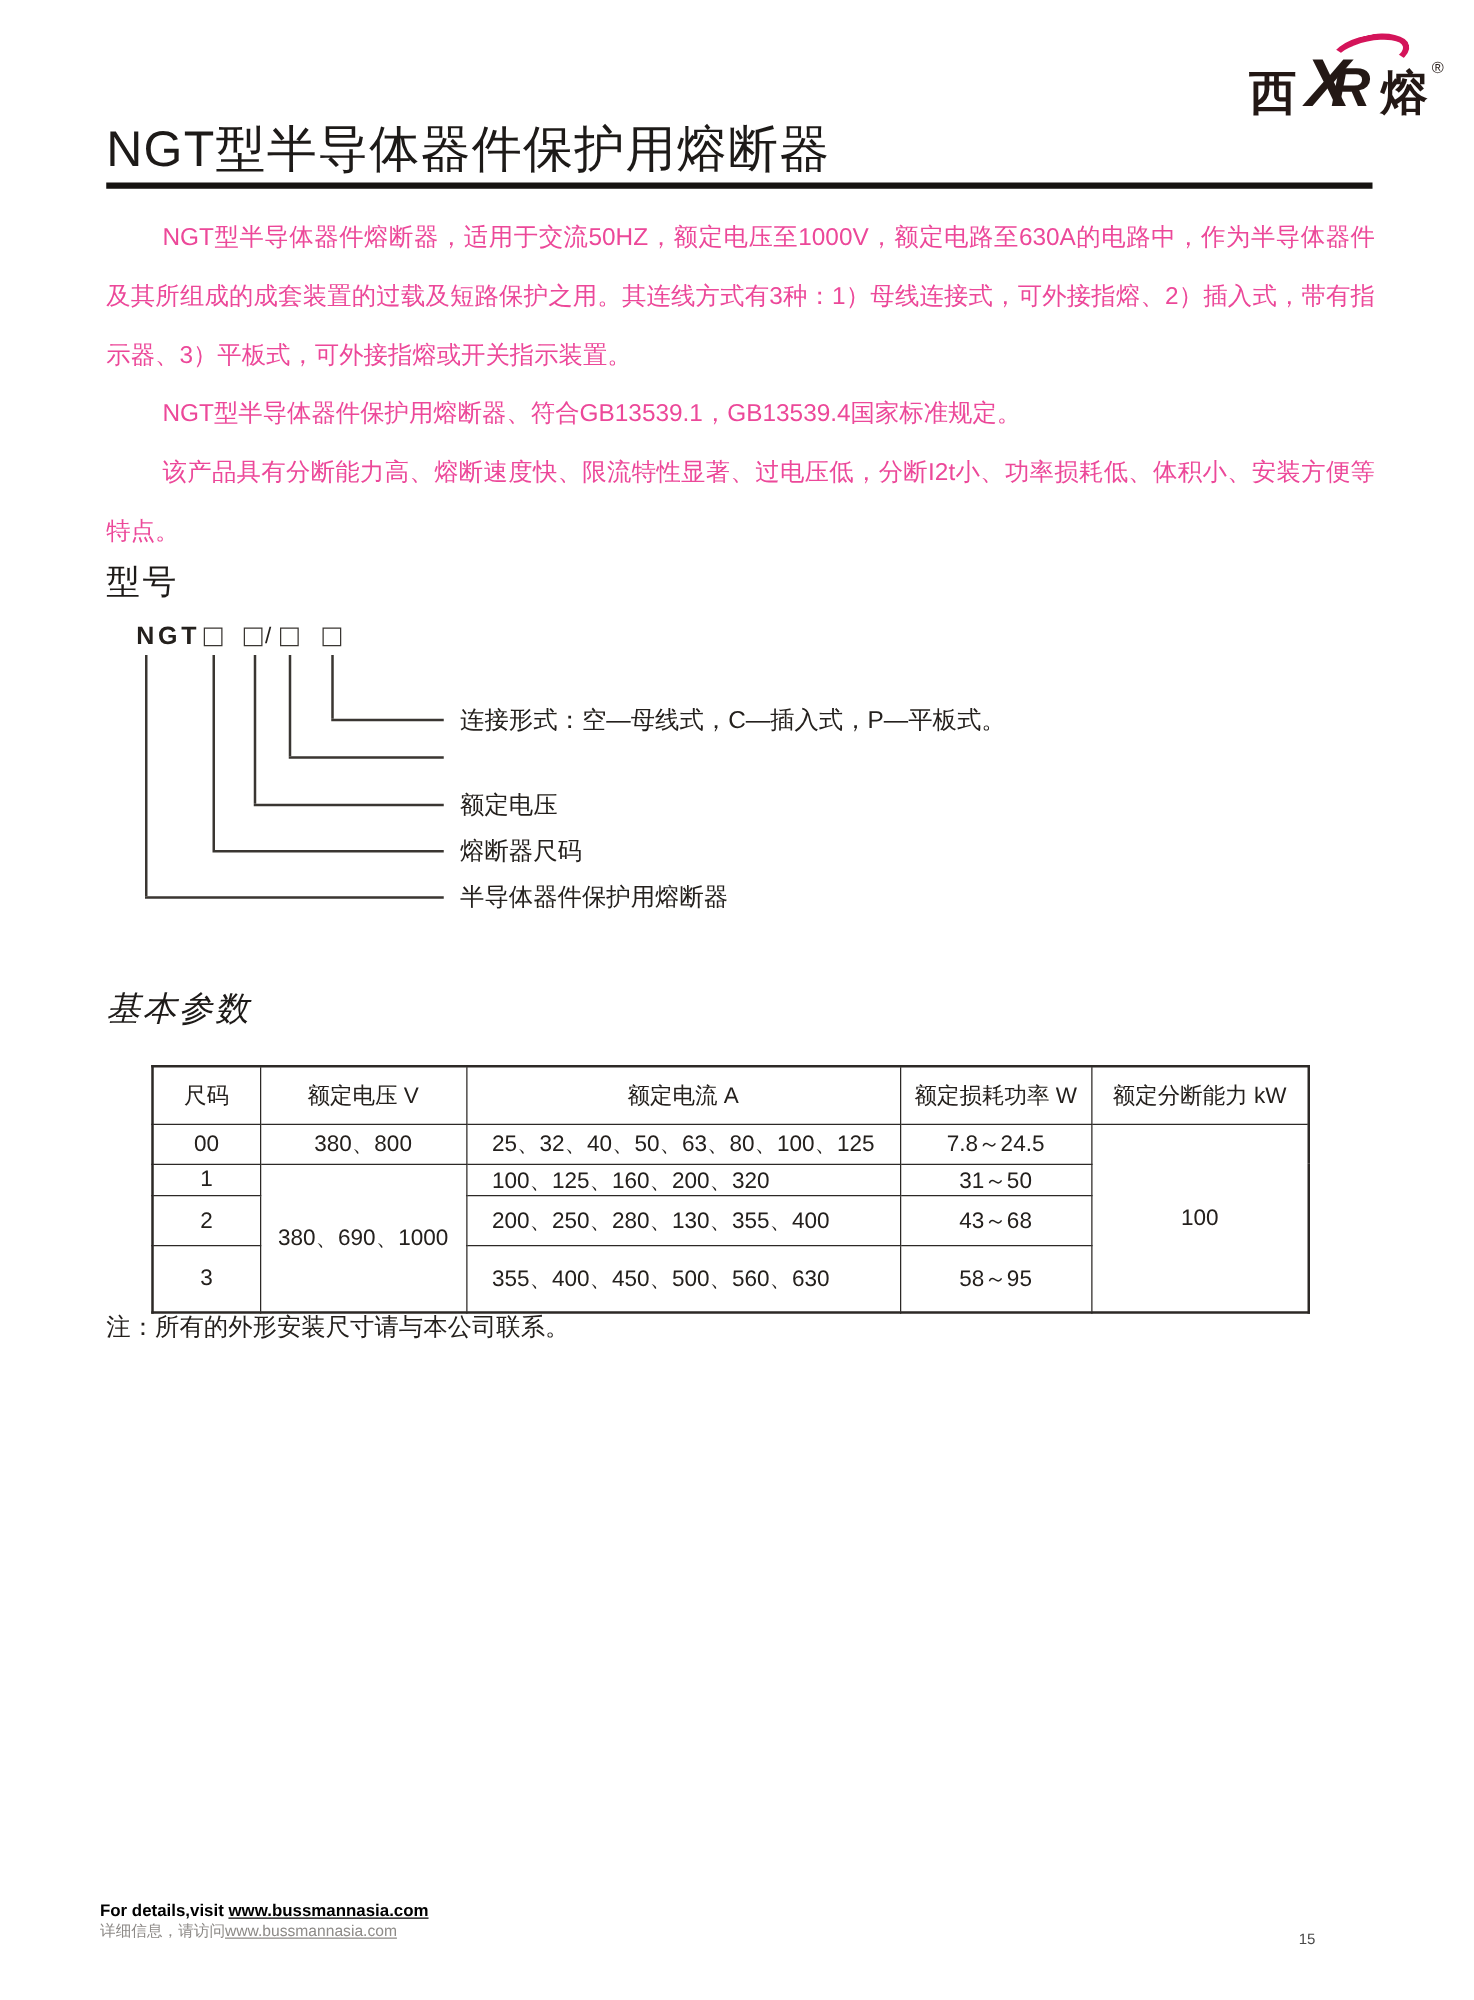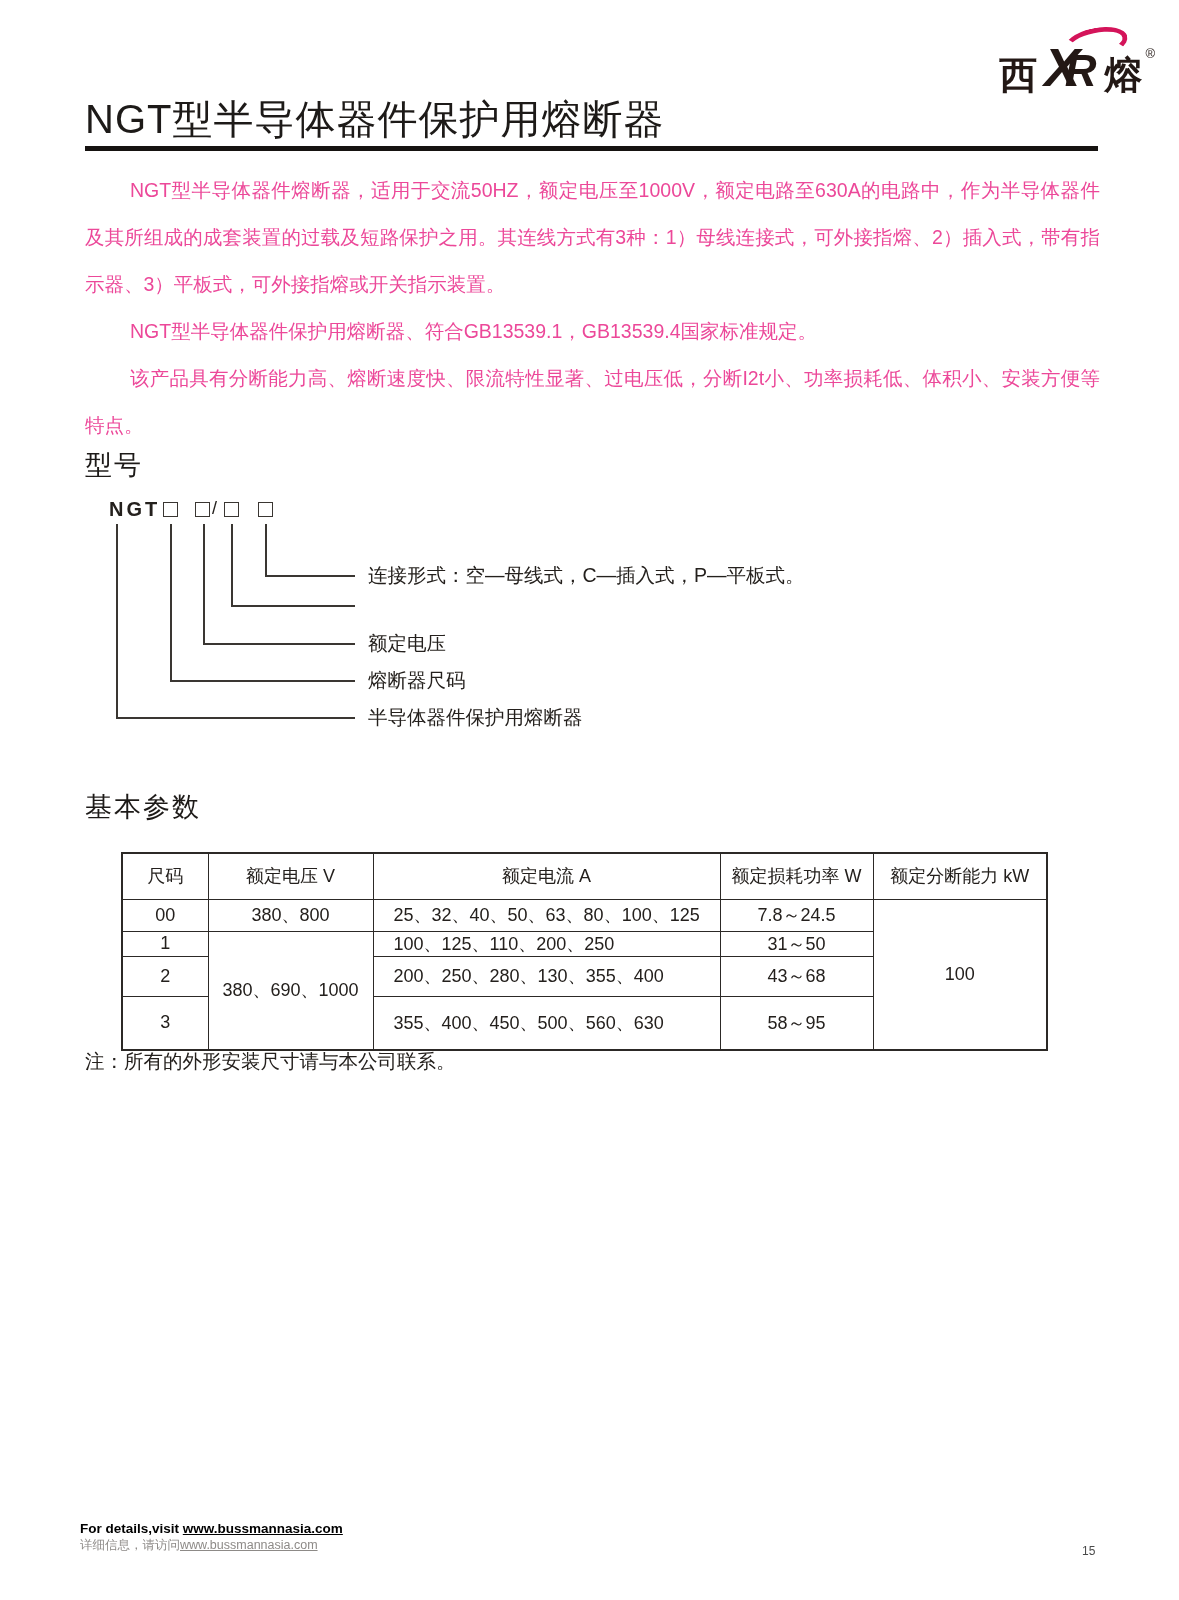--- a/index.html
+++ b/index.html
@@ -27,21 +27,21 @@
     font-size:40px; font-weight:500; color:#1d1a18; letter-spacing:1px; white-space:nowrap; }
   .title-rule { position:absolute; left:85px; top:146px; width:1013px; height:5px; background:#161311; }
 
   
   .intro { position:absolute; left:85px; top:167px; width:1015px; }
   .intro p { font-size:19.5px; line-height:47px; text-indent:45px; color:#ec4899; text-align:justify; }
 
   
   .sec-h { position:absolute; left:85px; font-size:27px; font-weight:500; color:#1d1a18; letter-spacing:2px; }
   #h-model { top:447px; }
-  #h-params { top:789px; }
+  #h-params { top:789px;font-style:italic; }
 
   
   .diagram { position:absolute; left:85px; top:498px; width:950px; height:250px; }
   .code-prefix { position:absolute; left:24px; top:0; font-size:20px; font-weight:700; letter-spacing:3px; color:#24201d; }
   .code-box { position:absolute; top:4px; width:15px; height:15px; border:1.5px solid #3a3632; background:#fff; }
   .code-slash { position:absolute; left:127px; top:0; font-size:18px; color:#24201d; }
   #box1 { left:78px; } #box2 { left:110px; } #box3 { left:139px; } #box4 { left:173px; }
   .vline { position:absolute; width:1.5px; background:#3a3632; top:26px; }
   .hline { position:absolute; height:1.5px; background:#3a3632; }
   .branch-label { position:absolute; left:283px; font-size:19.5px; color:#24201d; white-space:nowrap; }
@@ -57,21 +57,21 @@
   td.cur { text-align:left; padding-left:20px; }
   tr.r00 td { height:32px; } tr.r1 td { height:24px; } tr.r2 td { height:40px; } tr.r3 td { height:54px; }
 
   .note { position:absolute; left:85px; top:1048px; font-size:19.5px; color:#24201d; }
 
   
   .footer { position:absolute; left:80px; top:1520px; line-height:17px; }
   .f-line1 { font-size:13.5px; color:#000000; font-weight:600; }
   .f-line2 { font-size:12.5px; color:#8d8a87; }
   .f-url { text-decoration:underline; }
-  .page-num { position:absolute; left:1082px; top:1544px; font-size:12px; color:#4a4a4a; }
+  .page-num { position:absolute; left:1039px; top:1544px; font-size:12px; color:#4a4a4a; }
 </style>
 </head>
 <body>
 
 <div class="page">
 
   <div class="logo">
     <span class="logo-cn">西</span>
     <span class="logo-xr">
       <span class="logo-swoosh"></span>
@@ -146,21 +146,21 @@
         <tr class="r00">
           <td>00</td>
           <td>380、800</td>
           <td class="cur">25、32、40、50、63、80、100、125</td>
           <td>7.8～24.5</td>
           <td rowspan="4">100</td>
         </tr>
         <tr class="r1">
           <td>1</td>
           <td rowspan="3">380、690、1000</td>
-          <td class="cur">100、125、110、200、250</td>
+          <td class="cur">100、125、160、200、320</td>
           <td>31～50</td>
         </tr>
         <tr class="r2">
           <td>2</td>
           <td class="cur">200、250、280、130、355、400</td>
           <td>43～68</td>
         </tr>
         <tr class="r3">
           <td>3</td>
           <td class="cur">355、400、450、500、560、630</td>

